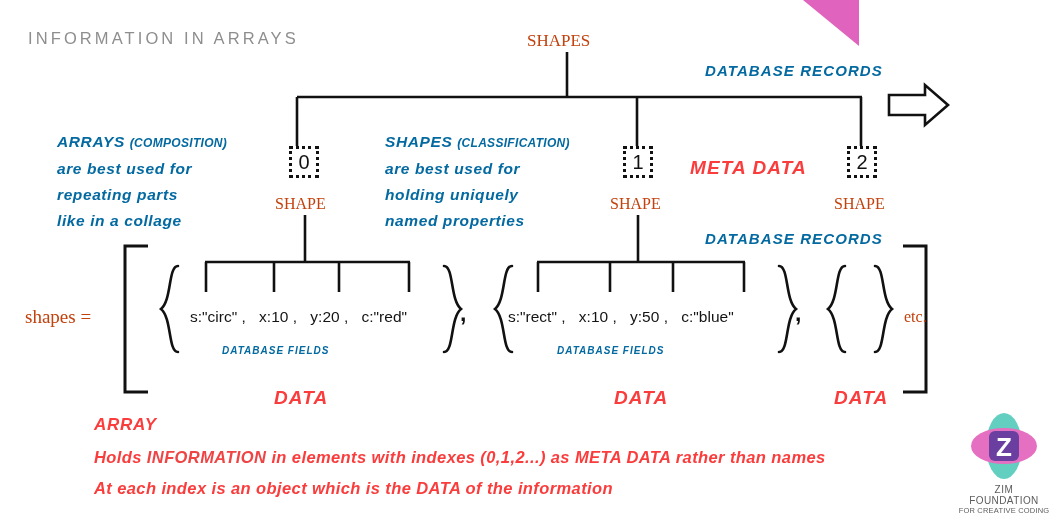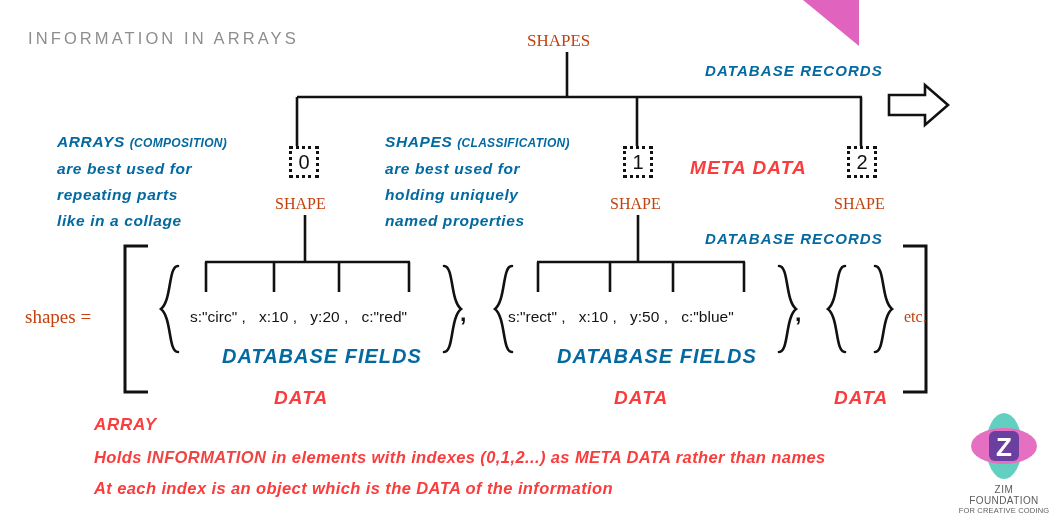--- a/index.html
+++ b/index.html
@@ -58,21 +58,21 @@
   }
   .blue-blk { font-size: 15.5px; line-height: 26px; }
   .blue-blk .small { font-size: 12px; letter-spacing: 0.3px; }
   .blk-arrays  { left: 57px;  top: 129px; }
   .blk-objects { left: 385px; top: 129px; }
 
   .rec-label { font-size: 15px; letter-spacing: 1.1px; }
   .rec-top    { left: 705px; top: 62px; }
   .rec-mid    { left: 705px; top: 230px; }
 
-  .fields-label { font-size: 20px; letter-spacing: 1.0px; }
+  .fields-label { font-size: 10px; letter-spacing: 1.0px; }
   .fields-1 { left: 222px; top: 345px; }
   .fields-2 { left: 557px; top: 345px; }
 
   
   .red {
     color: #fa3c3c;
     font-style: italic;
     font-weight: bold;
     white-space: nowrap;
     font-family: "Liberation Sans", sans-serif;

